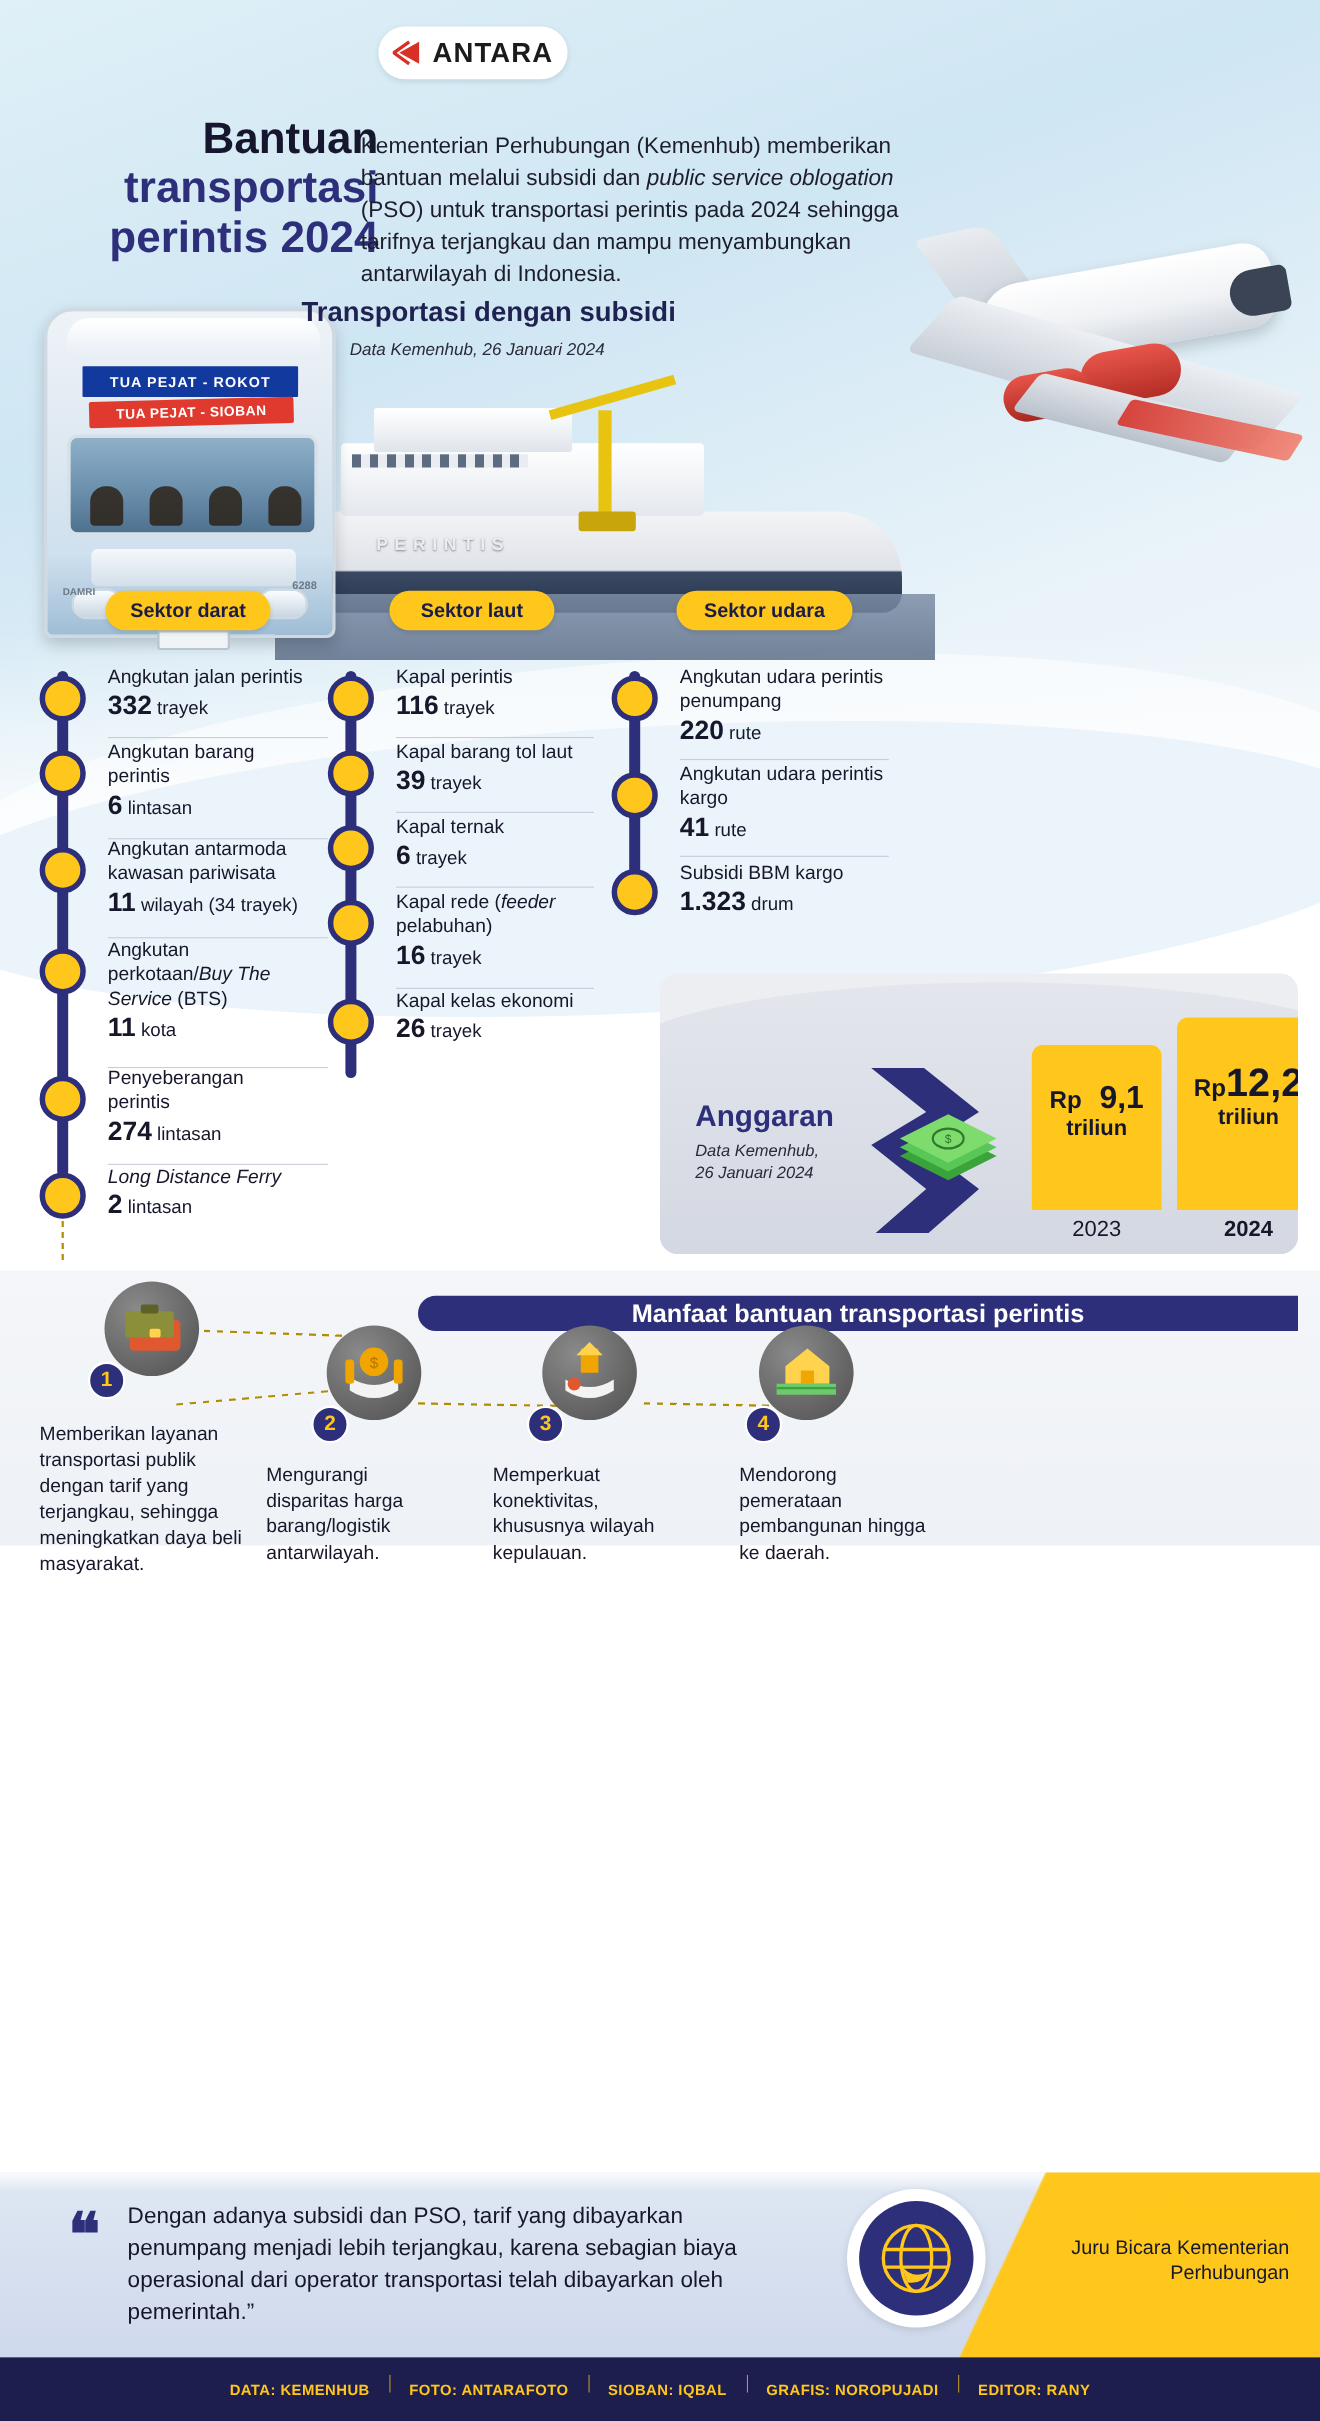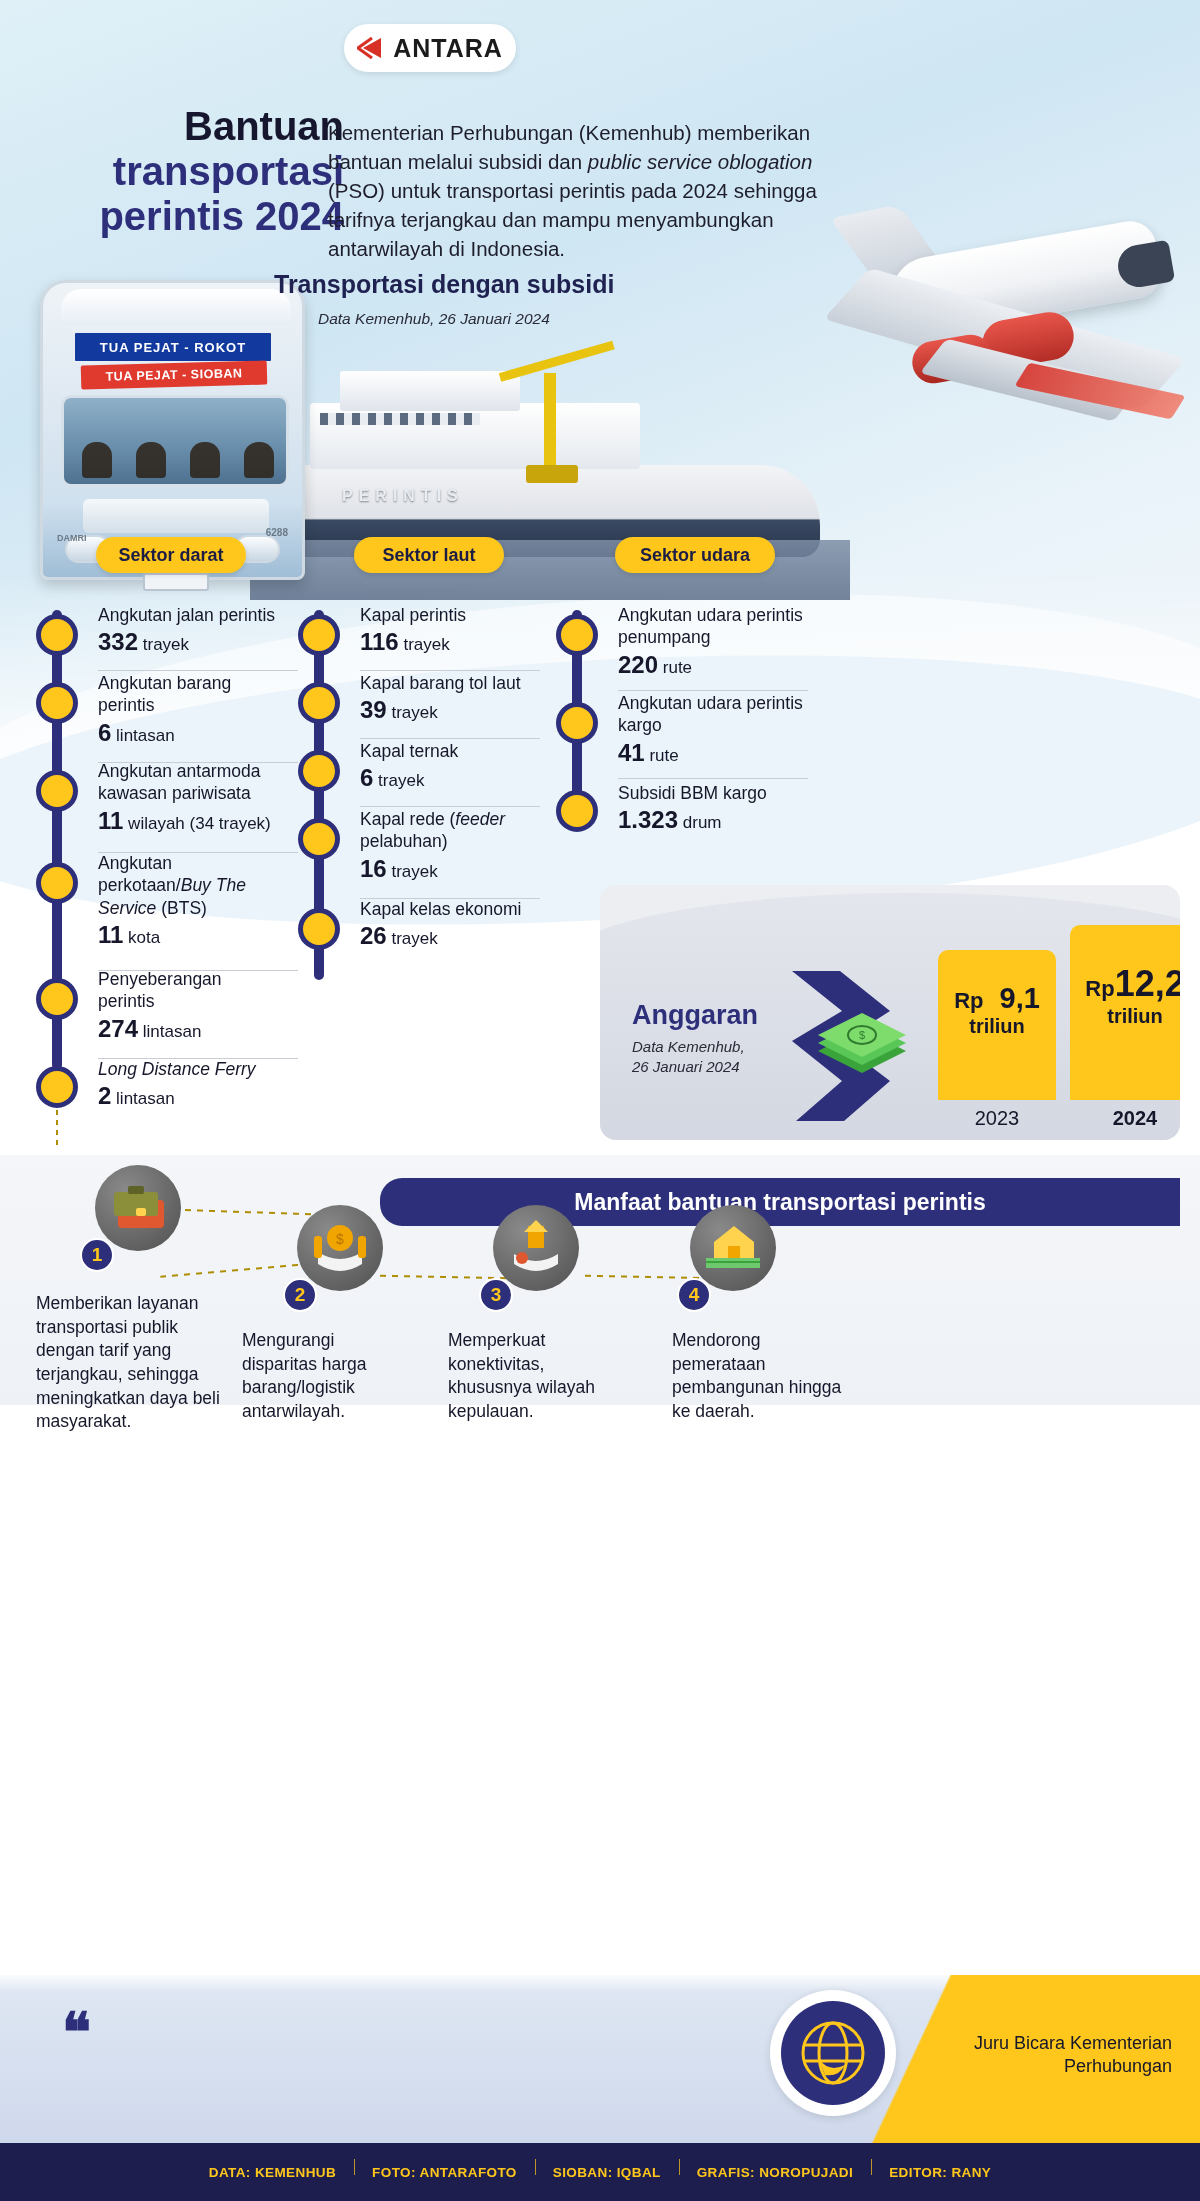--- a/index.html
+++ b/index.html
@@ -269,21 +269,21 @@
   .bar-year { position:absolute; font-size: 20px; color:#16172a; text-align:center; }
   #year2023 { left: 338px; top: 222px; width: 118px; }
   #year2024 { left: 470px; top: 222px; width: 130px; font-weight:bold; }
 
   
   .benefit-band {
     position:absolute; left:0; top: 1155px; width: 1200px; height: 250px;
     background: linear-gradient(180deg,#f4f6f9 0%, #eef1f6 100%);
   }
   .benefit-header {
-    position:absolute; left: 380px; top: 1178px; width: 800px; height: 48px;
+    position:absolute; left: 380px; top: 1178px; width: 800px; height: 32px;
     background:#2e2f7b; border-radius: 22px 0 0 22px;
     display:flex; align-items:center; justify-content:center;
     color:#ffffff; font-size: 23px; font-weight:bold;
   }
   .bcircle {
     position:absolute; width: 86px; height: 86px; border-radius: 50%;
     background: radial-gradient(circle at 35% 30%, #8a8a8a, #4f4f4f);
   }
   .bnum {
     position:absolute; width: 34px; height: 34px; border-radius: 50%;
@@ -636,20 +636,21 @@
       <path d="M4 40 L58 40 L58 50 L4 50 Z" fill="#6ec96e"></path>
       <path d="M4 44 L58 44" stroke="#3aa33a" stroke-width="2"></path>
     </svg>
   </div>
   <div class="bnum" style="left:677px; top:1278px;">4</div>
   <div class="btext" style="left:672px; top:1312px; width:170px;">Mendorong pemerataan pembangunan hingga ke daerah.</div>
 
   <div class="quote-band"></div>
   <div class="yellow-wedge"></div>
   <div class="quote-mark">❝</div>
+  <div class="quote-text">Dengan adanya subsidi dan PSO, tarif yang dibayarkan penumpang menjadi lebih terjangkau, karena sebagian biaya operasional dari operator transportasi telah dibayarkan oleh pemerintah.”</div>
   <div class="globe-wrap">
     <div class="globe">
       <svg width="76" height="76" viewBox="0 0 76 76">
         <circle cx="38" cy="38" r="30" fill="none" stroke="#ffc71b" stroke-width="3"></circle>
         <ellipse cx="38" cy="38" rx="14" ry="30" fill="none" stroke="#ffc71b" stroke-width="3"></ellipse>
         <path d="M9 30 H67 M9 46 H67" stroke="#ffc71b" stroke-width="3"></path>
         <path d="M24 44 q10 14 26 6 q-6 12 -20 10 Z" fill="#ffc71b"></path>
       </svg>
     </div>
   </div>

